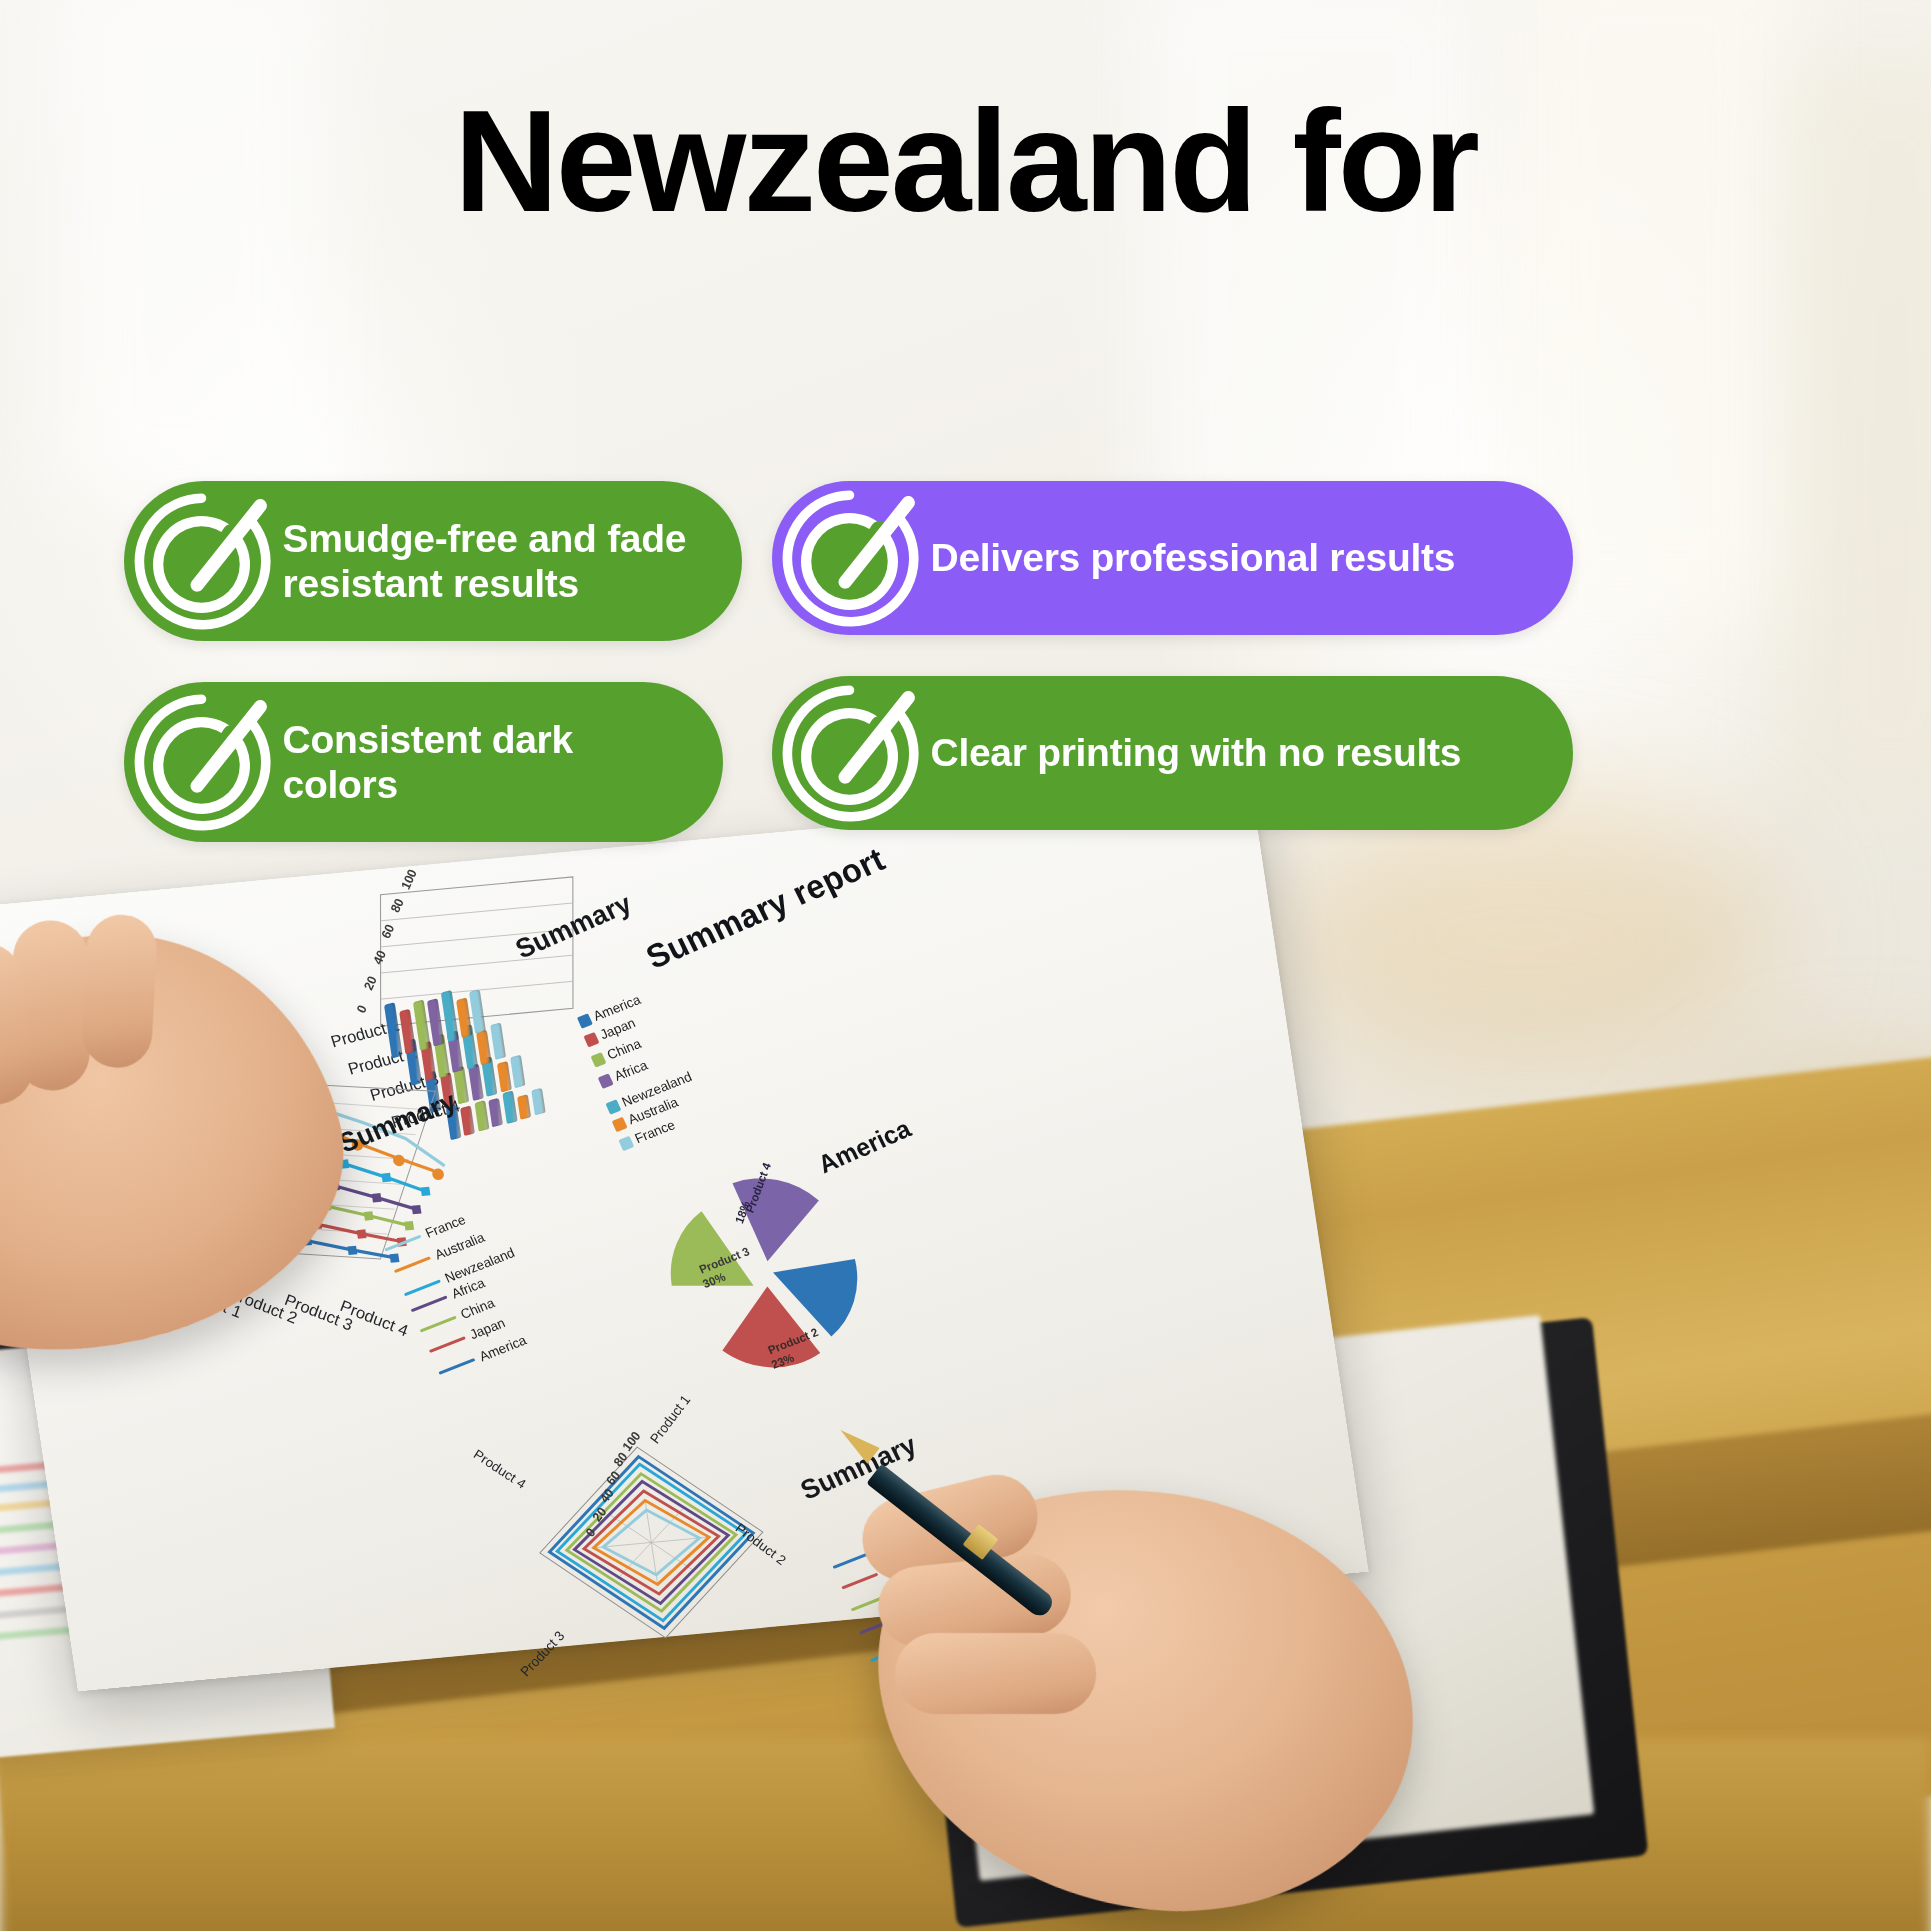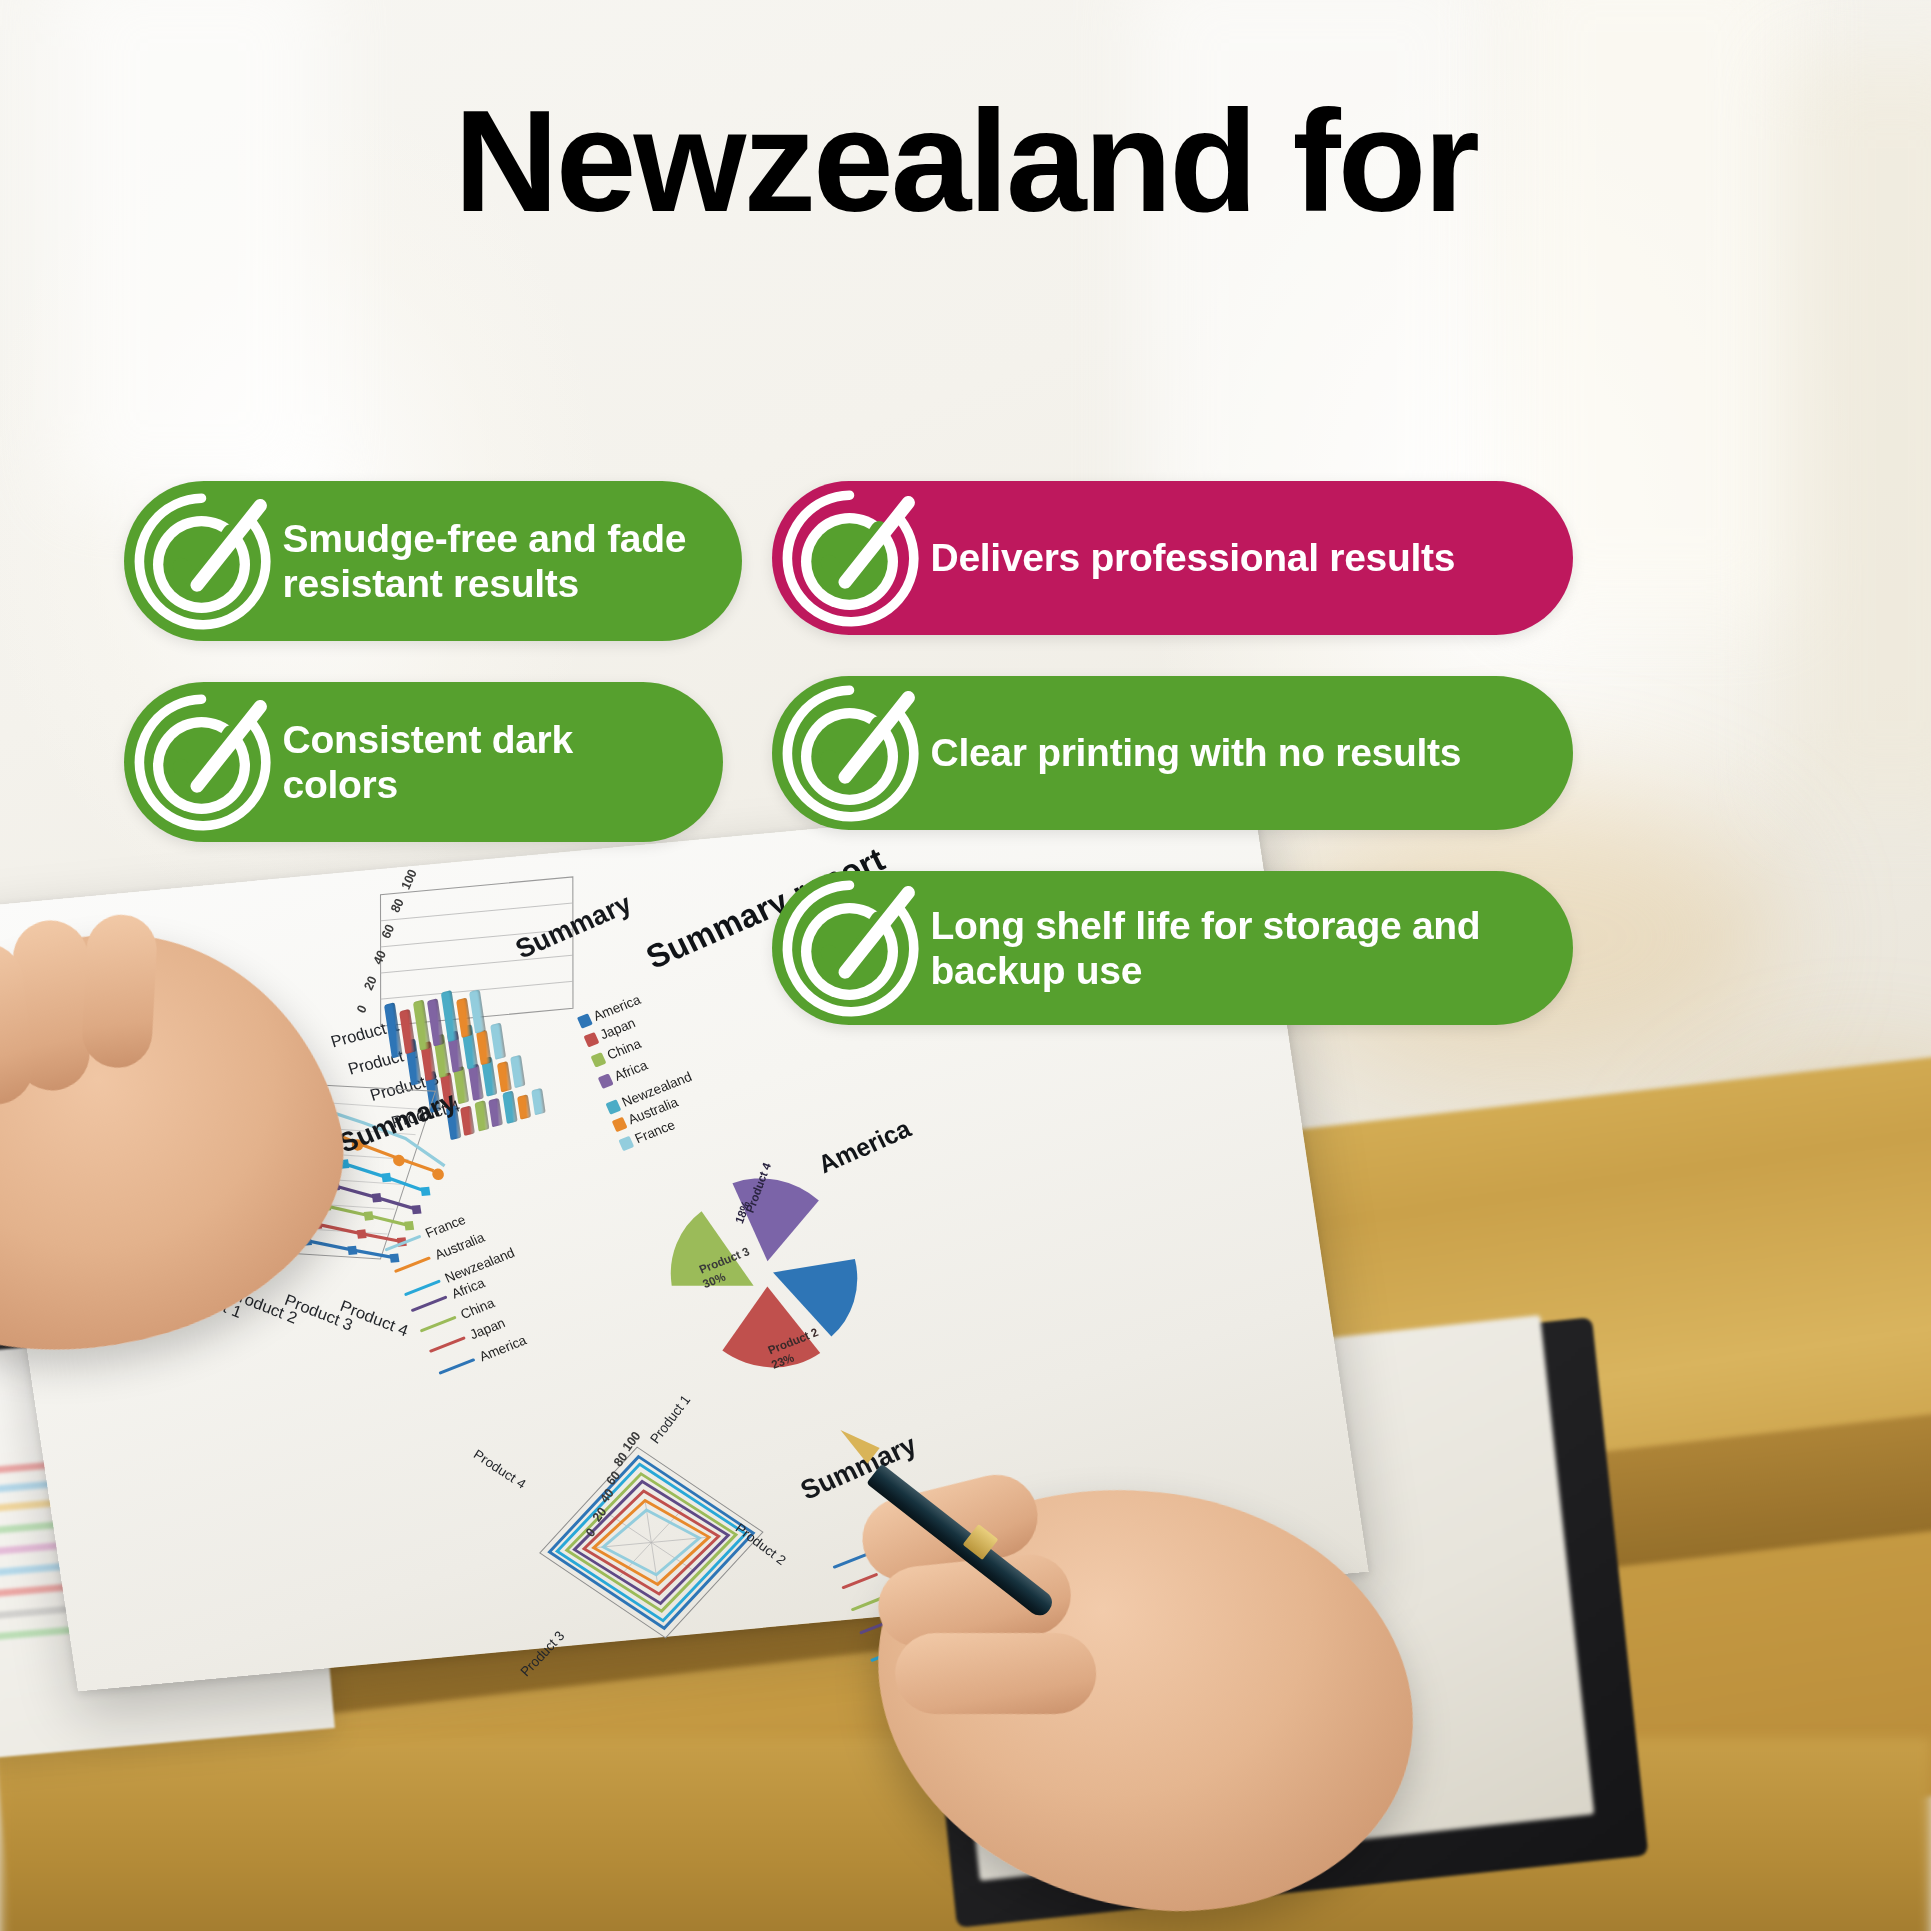--- a/index.html
+++ b/index.html
@@ -488,21 +488,21 @@
       <path d="M36 53 L47 65 L70 30" fill="none" stroke="var(--pg)" stroke-width="11" stroke-linecap="round" stroke-linejoin="round"></path>
 
       <path d="M34 52 L47 66 L88 10" fill="none" stroke="#ffffff" stroke-width="9" stroke-linecap="round" stroke-linejoin="round" opacity="0"></path>
       <path d="M47 66 L90 12" fill="none" stroke="#ffffff" stroke-width="9" stroke-linecap="round"></path>
     </svg>
   </span>
         <div class="txt" style="color: rgb(255, 255, 255);">Consistent dark colors</div>
       </div>
     </div>
   <div class="col" id="col-right">
-      <div class="pill" style="background: #be185d; --pg: #56a02e; width: 801px;">
+      <div class="pill" style="background: #8b5cf6; --pg: #56a02e; width: 801px;">
         <span class="icon">
     <svg viewBox="0 0 100 100" width="147" height="147" aria-hidden="true">
 
       <path d="M50 7 A43 43 0 1 0 85 24" fill="none" stroke="#ffffff" stroke-width="6.5" stroke-linecap="round"></path>
 
       <circle cx="50" cy="52" r="33" fill="#ffffff"></circle>
 
       <circle cx="50" cy="52" r="26" fill="var(--pg)"></circle>
 
       <path d="M36 53 L47 65 L70 30" fill="none" stroke="var(--pg)" stroke-width="11" stroke-linecap="round" stroke-linejoin="round"></path>
@@ -524,34 +524,16 @@
       <circle cx="50" cy="52" r="26" fill="var(--pg)"></circle>
 
       <path d="M36 53 L47 65 L70 30" fill="none" stroke="var(--pg)" stroke-width="11" stroke-linecap="round" stroke-linejoin="round"></path>
 
       <path d="M34 52 L47 66 L88 10" fill="none" stroke="#ffffff" stroke-width="9" stroke-linecap="round" stroke-linejoin="round" opacity="0"></path>
       <path d="M47 66 L90 12" fill="none" stroke="#ffffff" stroke-width="9" stroke-linecap="round"></path>
     </svg>
   </span>
         <div class="txt" style="color: rgb(255, 255, 255);">Clear printing with no results</div>
       </div>
-      <div class="pill" style="background: rgb(86, 160, 46); --pg: #56a02e; width: 801px; margin-top: 41px;">
-        <span class="icon">
-    <svg viewBox="0 0 100 100" width="147" height="147" aria-hidden="true">
-
-      <path d="M50 7 A43 43 0 1 0 85 24" fill="none" stroke="#ffffff" stroke-width="6.5" stroke-linecap="round"></path>
-
-      <circle cx="50" cy="52" r="33" fill="#ffffff"></circle>
-
-      <circle cx="50" cy="52" r="26" fill="var(--pg)"></circle>
-
-      <path d="M36 53 L47 65 L70 30" fill="none" stroke="var(--pg)" stroke-width="11" stroke-linecap="round" stroke-linejoin="round"></path>
-
-      <path d="M34 52 L47 66 L88 10" fill="none" stroke="#ffffff" stroke-width="9" stroke-linecap="round" stroke-linejoin="round" opacity="0"></path>
-      <path d="M47 66 L90 12" fill="none" stroke="#ffffff" stroke-width="9" stroke-linecap="round"></path>
-    </svg>
-  </span>
-        <div class="txt" style="color: rgb(255, 255, 255);">Long shelf life for storage and backup use</div>
-      </div>
     </div>
 
 </div>
 
 
 </body></html>

